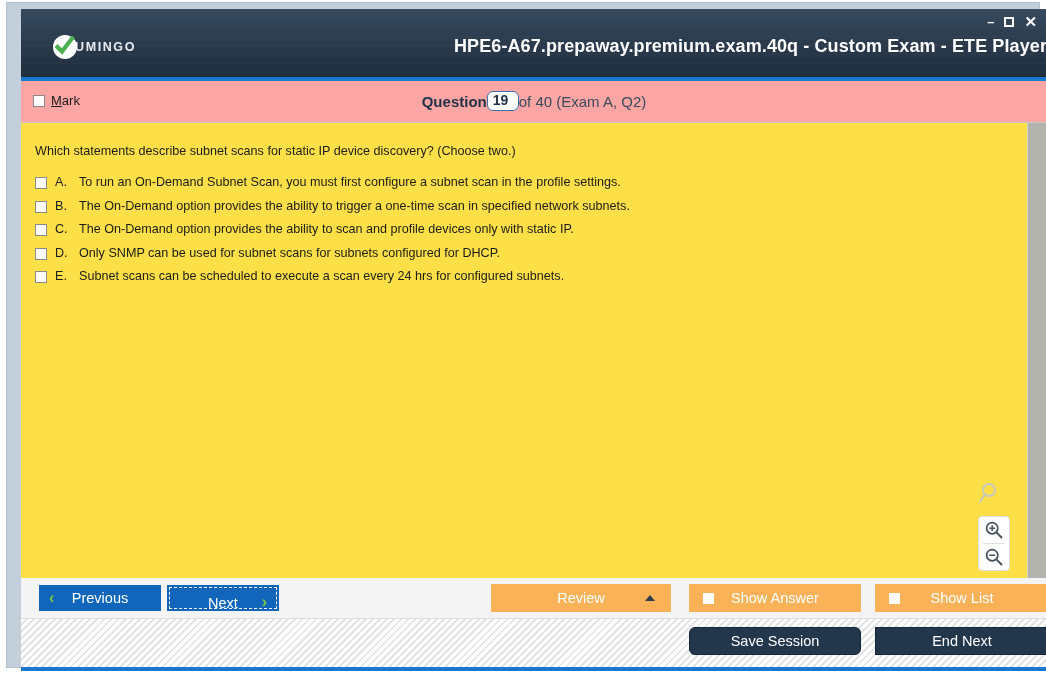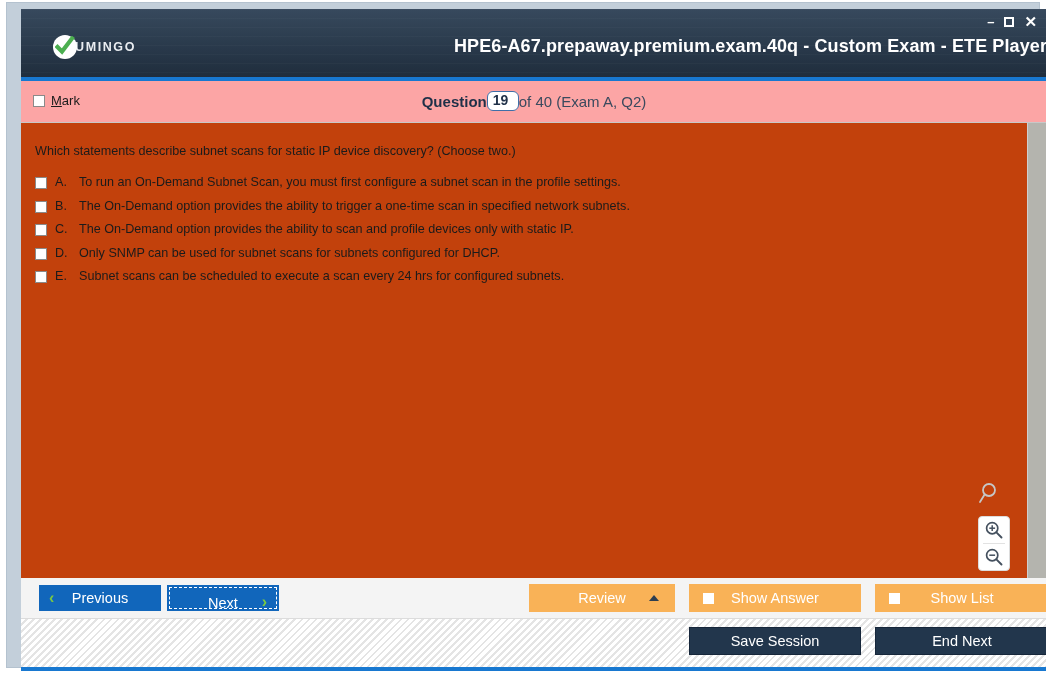--- a/index.html
+++ b/index.html
@@ -173,21 +173,21 @@
     color: #1f3048;
     text-align: left;
     line-height: 15px;
   }
 
   
   #content {
     position: absolute;
     left: 0; top: 114px;
     width: 1006px; height: 455px;
-    background: #c2410c;
+    background: #fde047;
     overflow: hidden;
   }
   #scrollbar-track {
     position: absolute;
     left: 1006px; top: 114px;
     width: 20px; height: 455px;
     background: #b4b4ae;
     border-left: 1px solid #cfcfcf;
     box-sizing: border-box;
   }
@@ -295,21 +295,21 @@
   #btn-next { left: 146px; width: 112px; outline: 1px dashed #ffffff; outline-offset: -3px; align-items: flex-end; }
   #btn-next .chev { right: 12px; }
 
   .btn-orange {
     background: #f9b257;
     color: #ffffff;
     font-size: 14.5px;
     height: 28px;
     top: 6px;
   }
-  #btn-review { left: 508px; width: 146px; }
+  #btn-review { left: 470px; width: 180px; }
   #review-caret {
     position: absolute;
     right: 16px; top: 11px;
     width: 0; height: 0;
     border-left: 5px solid transparent;
     border-right: 5px solid transparent;
     border-bottom: 6px solid #2d3e50;
   }
   #btn-show-answer { left: 668px; width: 172px; align-items: center; }
   #btn-show-list { left: 854px; width: 174px; }
@@ -339,21 +339,21 @@
     background: #1878d0;
   }
   .btn-navy {
     background: #22364c;
     color: #ffffff;
     font-size: 14.5px;
     height: 28px;
     top: 8px;
     border: 1px solid #16263a;
   }
-  #btn-save-session { left: 668px; width: 172px; }
+  #btn-save-session { left: 668px; width: 172px; border-radius: 6px; }
   #btn-end-exam { left: 854px; width: 174px; }
 </style>
 </head>
 <body>
 
 <div id="desktop">
   <div id="frame-outer">
     <div id="window">
 
       <div id="titlebar">

